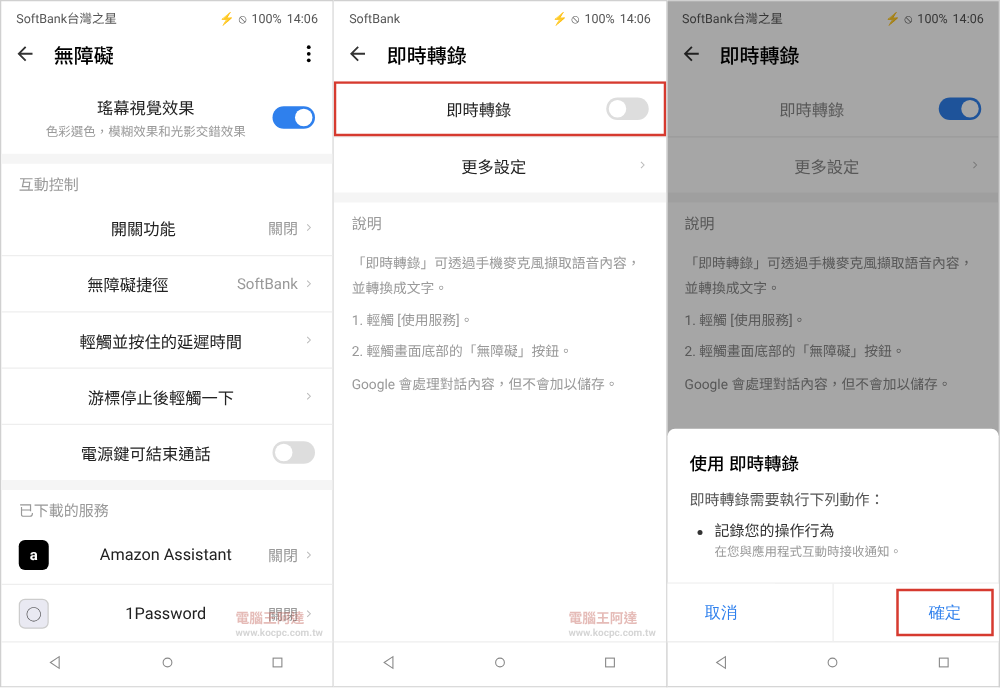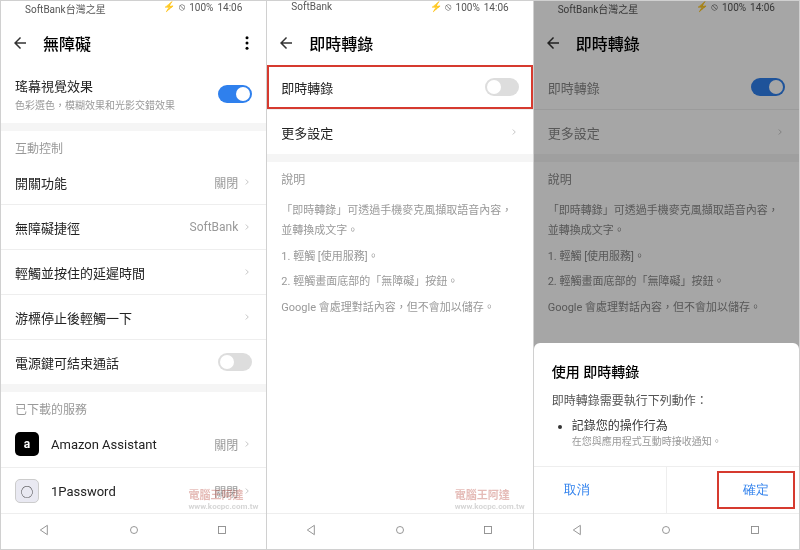--- a/index.html
+++ b/index.html
@@ -2,32 +2,32 @@
 <html><head>
 <meta charset="utf-8">
 <style>
   * { box-sizing: border-box; margin: 0; padding: 0; }
   body { background: #fff; font-family: -apple-system, "Segoe UI", Roboto, "Noto Sans CJK TC", sans-serif; width: 800px; height: 550px; overflow: hidden; }
   .triptych { display: flex; width: 800px; height: 550px; }
   .phone { flex: 1 1 0; border: 1px solid #d0d0d0; background: #fff; display: flex; flex-direction: column; position: relative; }
   .phone + .phone { border-left: none; }
   .phone.dimmed .screen-dim { position: absolute; inset: 0; background: rgba(0,0,0,0.35); pointer-events: none; z-index: 5; }
 
-  .statusbar { height: 20px; display: flex; align-items: flex-start; justify-content: space-between; padding: 0 24px; font-size: 10px; color: #555; }
+  .statusbar { height: 20px; display: flex; align-items: flex-end; justify-content: space-between; padding: 0 12px; font-size: 10px; color: #555; }
   .statusbar .right { display: flex; align-items: center; gap: 4px; }
 
   .appbar { height: 44px; display: flex; align-items: center; padding: 0 10px; position: relative; text-align: center; }
   .appbar .title { font-size: 16px; font-weight: 500; color: #000; margin-left: 14px; }
   .appbar .more { margin-left: auto; font-size: 16px; }
   .icon-back svg { width: 18px; height: 18px; display: block; }
   .icon-more svg { width: 18px; height: 18px; display: block; }
 
   .content { flex: 1; overflow: hidden; font-size: 13px; color: #222; }
   .row { display: flex; align-items: center; padding: 11px 14px; min-height: 44px; position: relative; }
-  .row .label { flex: 1; }
+  .row .label { flex: 1; text-align: center; }
   .row .sub { font-size: 10px; color: #999; margin-top: 2px; }
   .row .value { font-size: 12px; color: #999; margin-right: 4px; }
   .chevron svg { width: 10px; height: 10px; display: block; }
   .section-h { padding: 8px 14px 4px; font-size: 12px; color: #999; }
   .divider { height: 1px; background: #eee; margin: 0 0; }
   .group-gap { height: 8px; background: #f5f5f5; }
 
   .toggle { width: 34px; height: 18px; border-radius: 10px; position: relative; }
   .toggle.on { background: #2f80ed; }
   .toggle.off { background: #ddd; }

